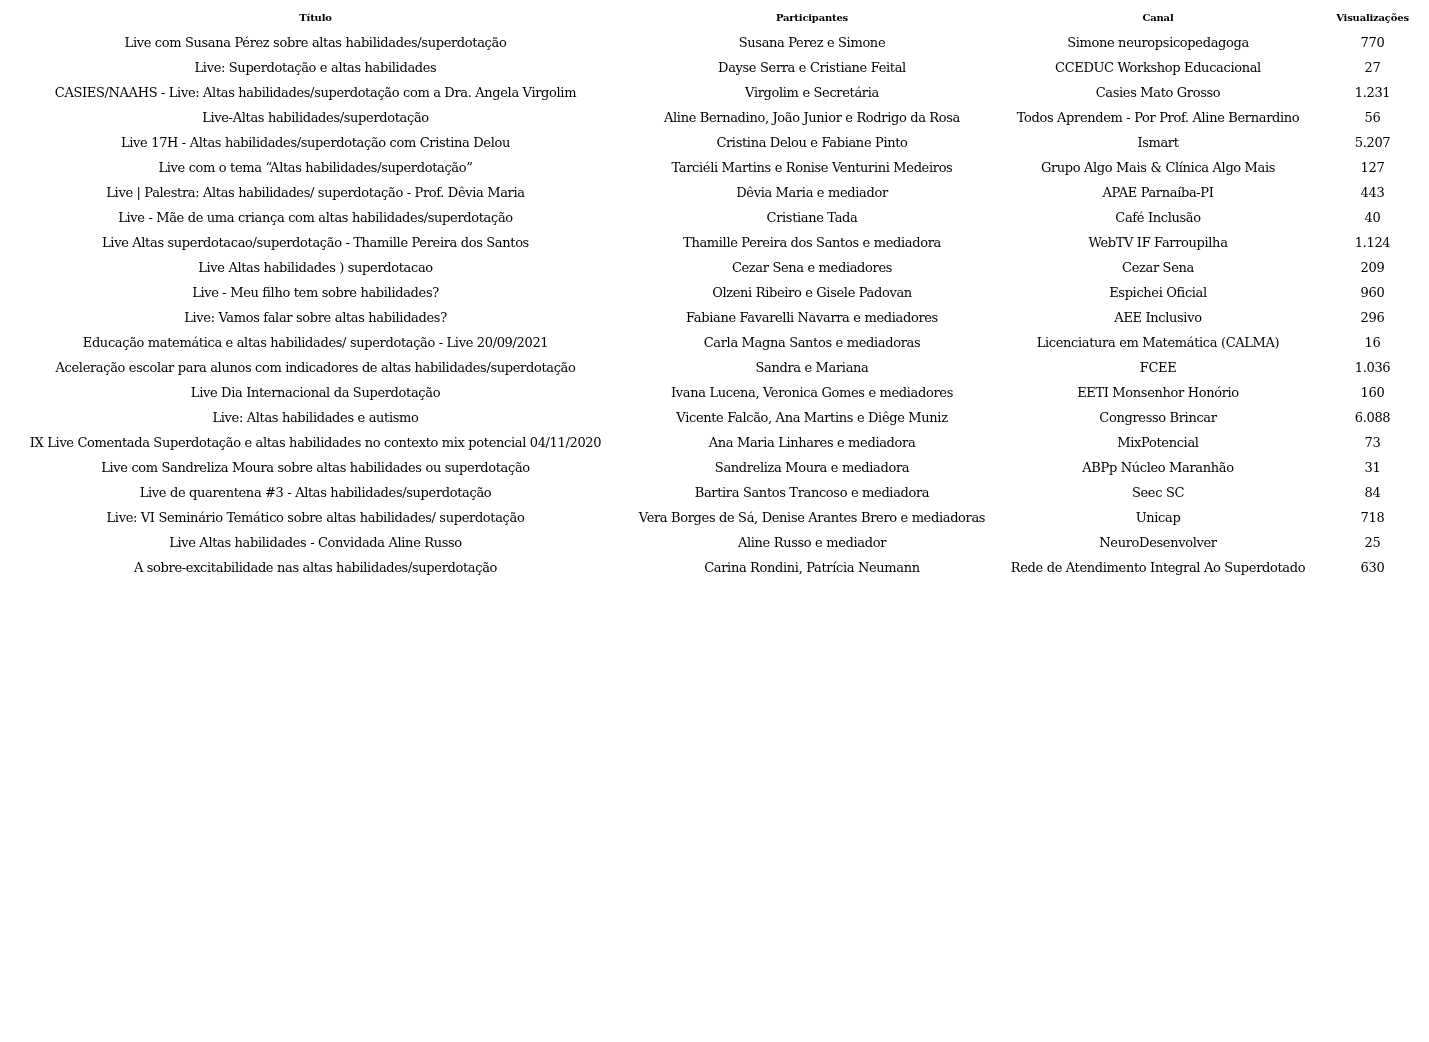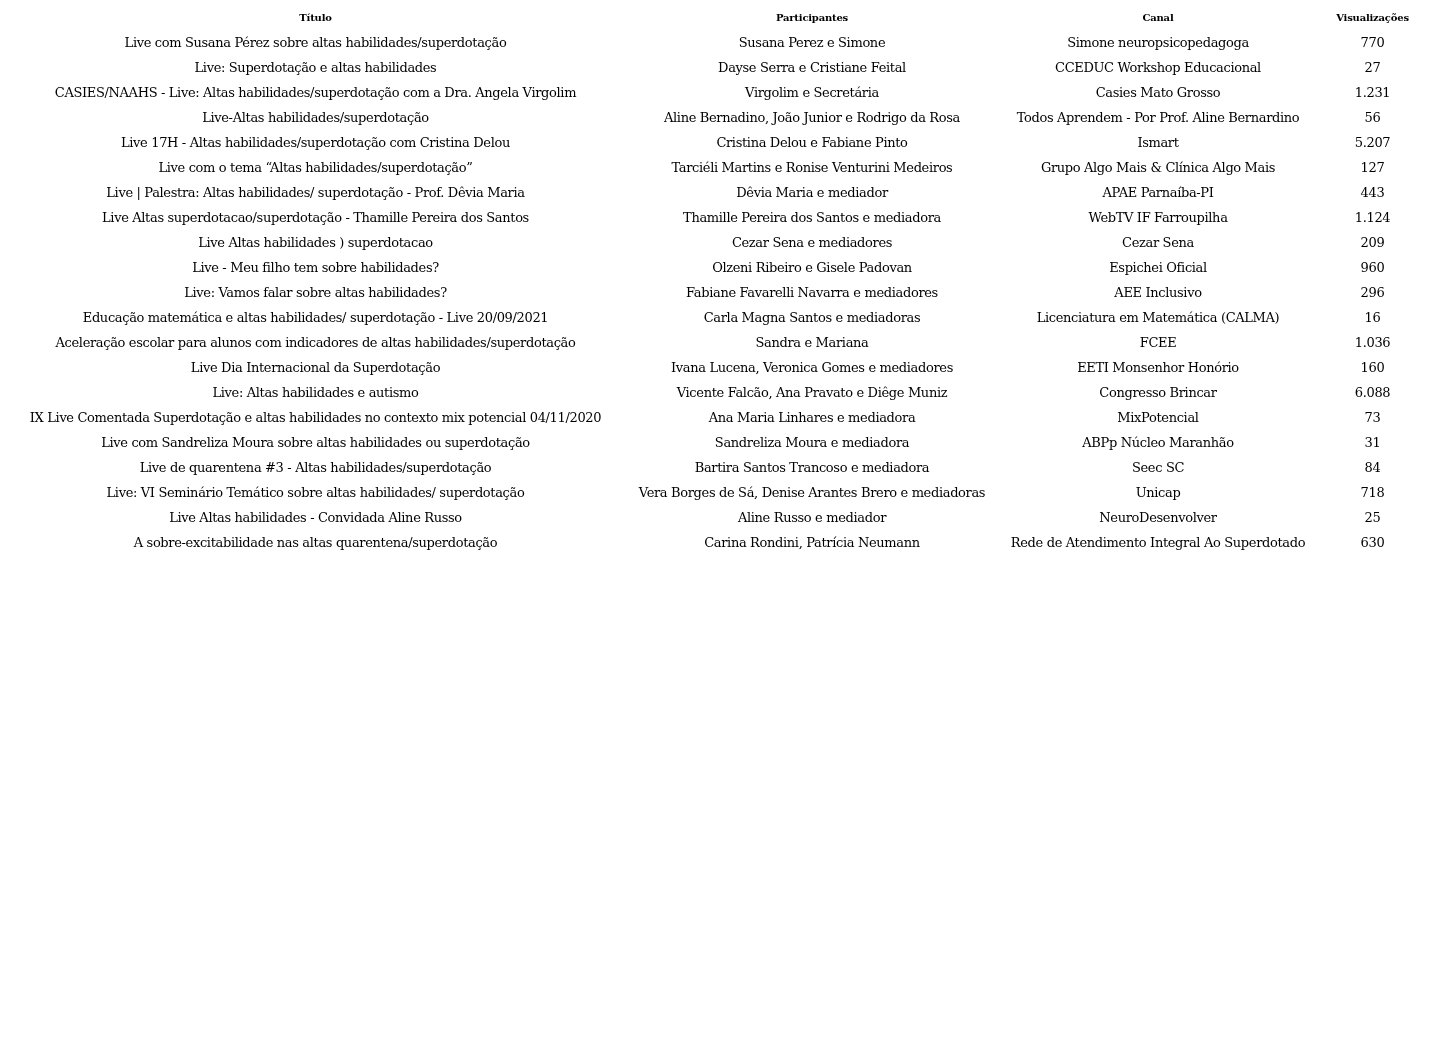--- a/index.html
+++ b/index.html
@@ -98,20 +98,26 @@
         <td>Grupo Algo Mais &amp; Clínica Algo Mais</td>
         <td>127</td>
       </tr>
     <tr>
         <td>Live | Palestra: Altas habilidades/ superdotação - Prof. Dêvia Maria</td>
         <td>Dêvia Maria e mediador</td>
         <td>APAE Parnaíba-PI</td>
         <td>443</td>
       </tr>
     <tr>
+        <td>Live - Mãe de uma criança com altas habilidades/superdotação</td>
+        <td>Cristiane Tada</td>
+        <td>Café Inclusão</td>
+        <td>40</td>
+      </tr>
+    <tr>
         <td>Live Altas superdotacao/superdotação - Thamille Pereira dos Santos</td>
         <td>Thamille Pereira dos Santos e mediadora</td>
         <td>WebTV IF Farroupilha</td>
         <td>1.124</td>
       </tr>
     <tr>
         <td>Live Altas habilidades ) superdotacao</td>
         <td>Cezar Sena e mediadores</td>
         <td>Cezar Sena</td>
         <td>209</td>
@@ -141,21 +147,21 @@
         <td>1.036</td>
       </tr>
     <tr>
         <td>Live Dia Internacional da Superdotação</td>
         <td>Ivana Lucena, Veronica Gomes e mediadores</td>
         <td>EETI Monsenhor Honório</td>
         <td>160</td>
       </tr>
     <tr>
         <td>Live: Altas habilidades e autismo</td>
-        <td>Vicente Falcão, Ana Pravato e Diêge Muniz</td>
+        <td>Vicente Falcão, Ana Martins e Diêge Muniz</td>
         <td>Congresso Brincar</td>
         <td>6.088</td>
       </tr>
     <tr>
         <td>IX Live Comentada Superdotação e altas habilidades no contexto mix potencial 04/11/2020</td>
         <td>Ana Maria Linhares e mediadora</td>
         <td>MixPotencial</td>
         <td>73</td>
       </tr>
     <tr>
@@ -176,19 +182,19 @@
         <td>Unicap</td>
         <td>718</td>
       </tr>
     <tr>
         <td>Live Altas habilidades - Convidada Aline Russo</td>
         <td>Aline Russo e mediador</td>
         <td>NeuroDesenvolver</td>
         <td>25</td>
       </tr>
     <tr>
-        <td>A sobre-excitabilidade nas altas quarentena/superdotação</td>
+        <td>A sobre-excitabilidade nas altas habilidades/superdotação</td>
         <td>Carina Rondini, Patrícia Neumann</td>
         <td>Rede de Atendimento Integral Ao Superdotado</td>
         <td>630</td>
       </tr>
   </tbody>
 </table>
 
 </body></html>

